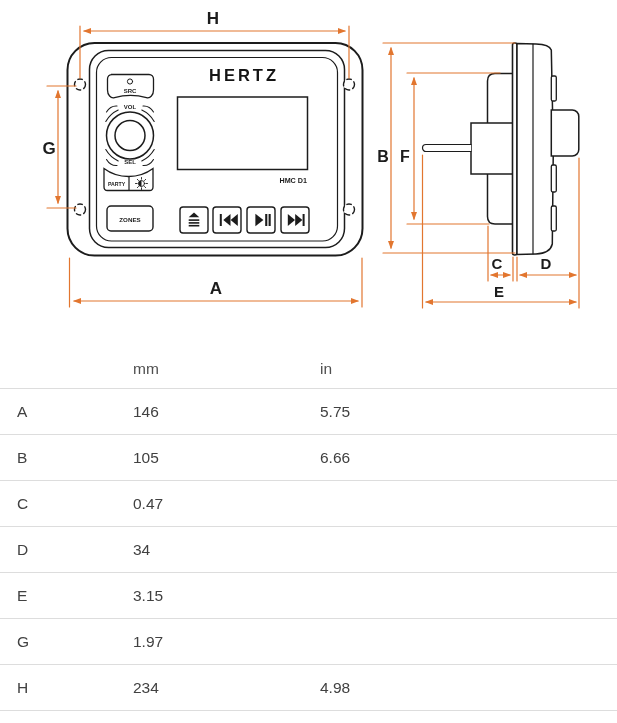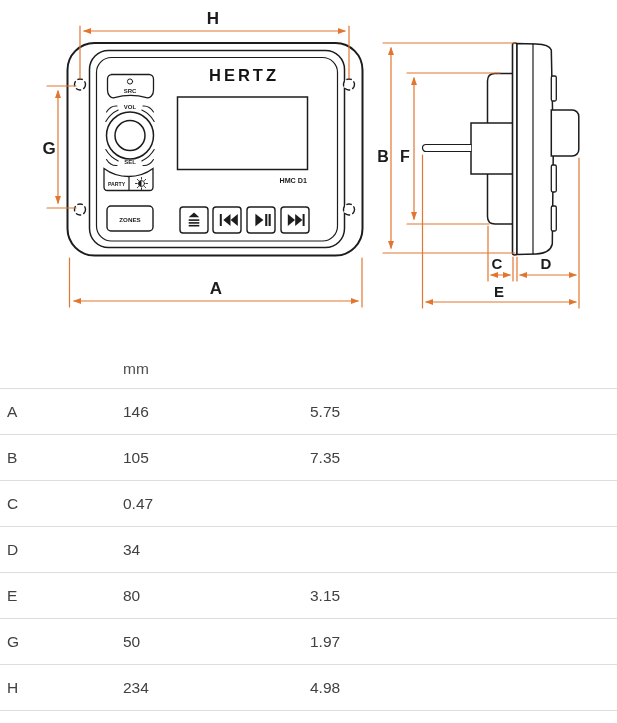--- a/index.html
+++ b/index.html
@@ -17,21 +17,21 @@
   .tiny     { font-family:"Liberation Sans",sans-serif; font-weight:bold; fill:#1c1c1c; }
   .brand    { font-family:"Liberation Sans",sans-serif; font-weight:bold; letter-spacing:3px; fill:#141414; }
 
   
   .dim-table { width:617px; }
   .t-row {
     display:grid;
     grid-template-columns:116px 187px auto;
     align-items:center;
     height:45px;
-    padding-left:7px;
+    padding-left:17px;
     border-bottom:1px solid #dddddd;
     font-size:15.5px;
     color:#414141;
   }
   .t-head { height:38px; color:#4f4f4f; }
   .t-cell { white-space:nowrap; }
 </style>
 </head>
 <body>
 
@@ -212,48 +212,47 @@
       <text class="dimlabel" x="499" y="297" font-size="15" text-anchor="middle" stroke="none">E</text>
     </g>
   </g>
 </svg>
 </div>
 
 <div class="dim-table">
   <div class="t-row t-head">
     <div class="t-cell"></div>
     <div class="t-cell">mm</div>
+    <div class="t-cell">in</div>
   </div>
 
   <div class="t-row">
     <div class="t-cell">A</div>
     <div class="t-cell">146</div>
     <div class="t-cell">5.75</div>
   </div>
   <div class="t-row">
     <div class="t-cell">B</div>
     <div class="t-cell">105</div>
-    <div class="t-cell">7.35</div>
+    <div class="t-cell">6.66</div>
   </div>
   <div class="t-row">
     <div class="t-cell">C</div>
     <div class="t-cell">0.47</div>
   </div>
   <div class="t-row">
     <div class="t-cell">D</div>
     <div class="t-cell">34</div>
   </div>
   <div class="t-row">
     <div class="t-cell">E</div>
-    <div class="t-cell">80</div>
     <div class="t-cell">3.15</div>
   </div>
   <div class="t-row">
     <div class="t-cell">G</div>
-    <div class="t-cell">50</div>
     <div class="t-cell">1.97</div>
   </div>
   <div class="t-row">
     <div class="t-cell">H</div>
     <div class="t-cell">234</div>
     <div class="t-cell">4.98</div>
   </div>
 </div>
 
 </body></html>

